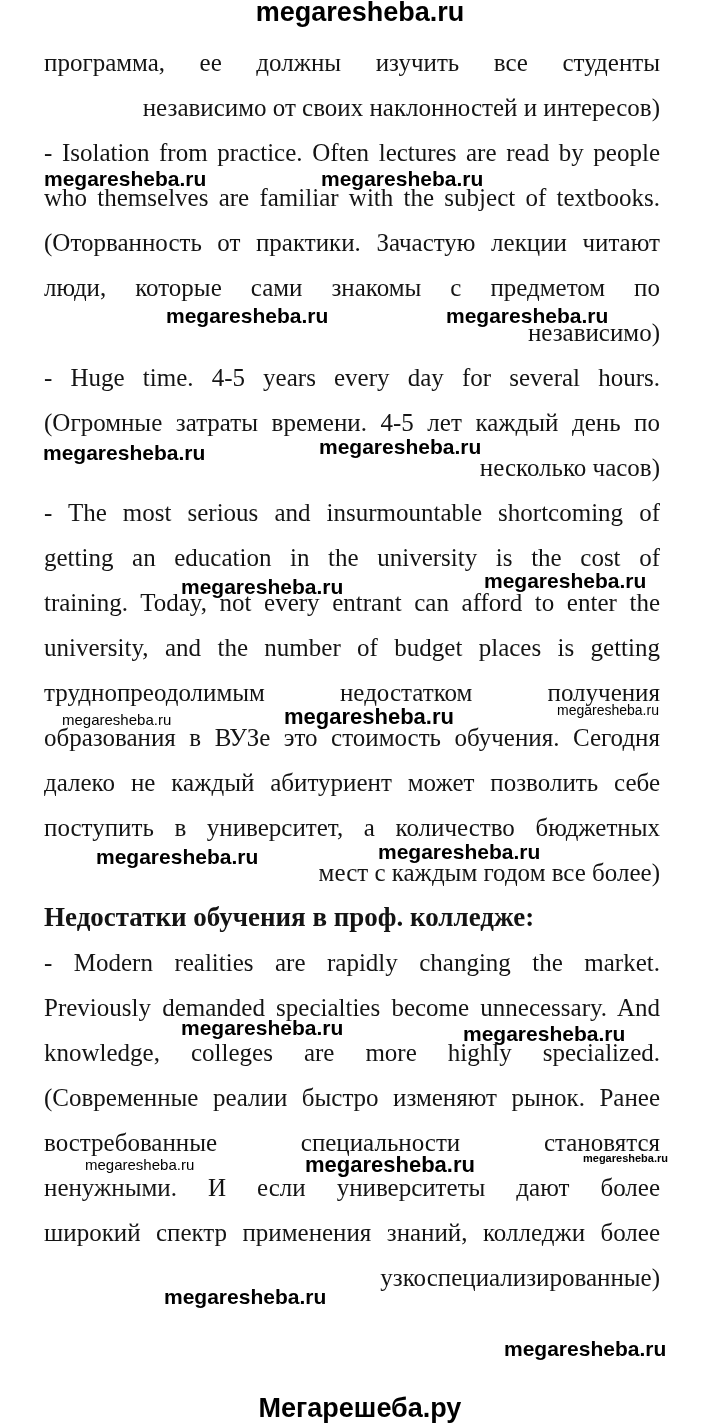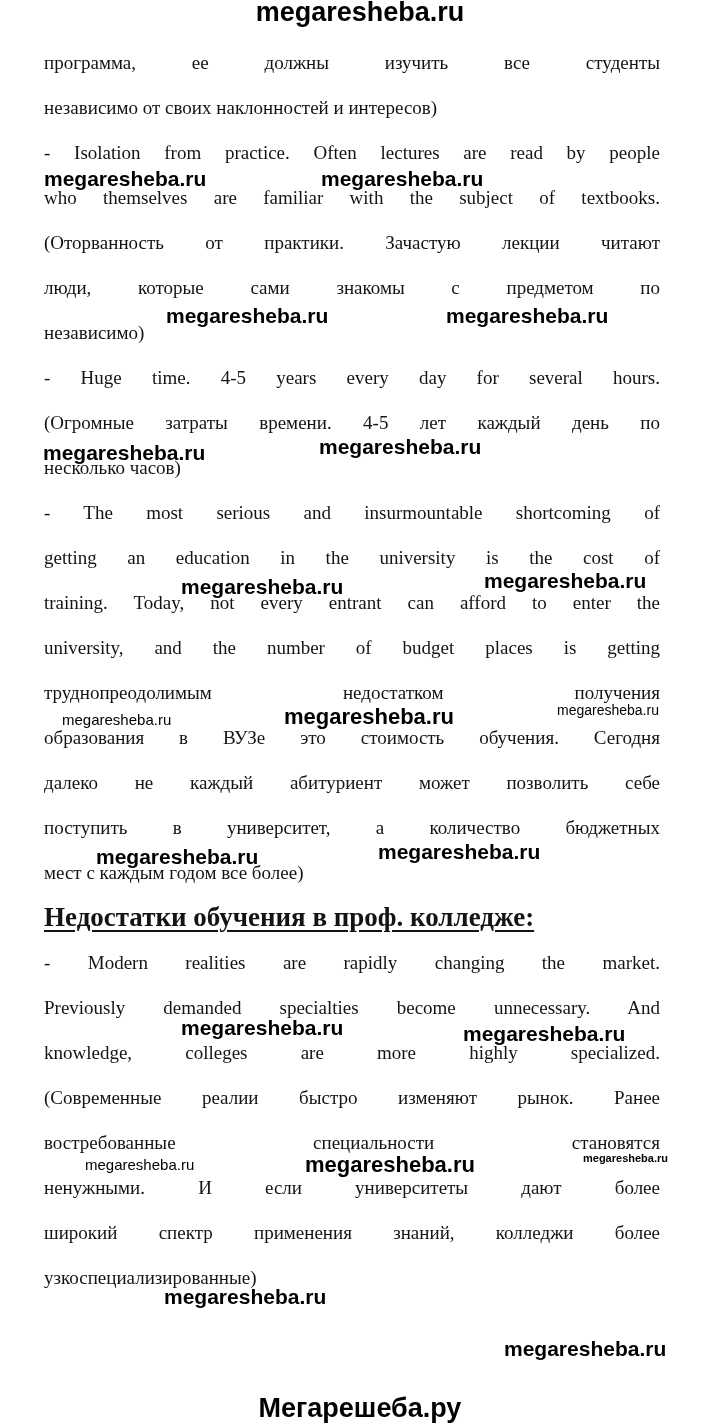--- a/index.html
+++ b/index.html
@@ -11,33 +11,32 @@
     font-family: "Liberation Serif", serif;
   }
   .doc {
     position: absolute;
     left: 44px; top: 40px; width: 616px;
     color: #141414;
   }
   .line {
     height: 45px;
     line-height: 45px;
-    font-size: 19px;
+    font-size: 25px;
     overflow: hidden;
     white-space: normal;
   }
   .line.j { text-align: justify; text-align-last: justify; }
-  .line.l { text-align: left; }
+  .line.l { text-align: right; }
   .line.hd {
     font-weight: bold;
     font-size: 27px;
     text-align: left;
   }
   .line.hd span {
-    text-decoration: underline;
     text-decoration-thickness: 2px;
     text-underline-offset: 4px;
   }
   .wm {
     position: absolute;
     font-family: "Liberation Sans", sans-serif;
     font-weight: bold;
     color: #000000;
     line-height: 1.05;
     white-space: nowrap;

